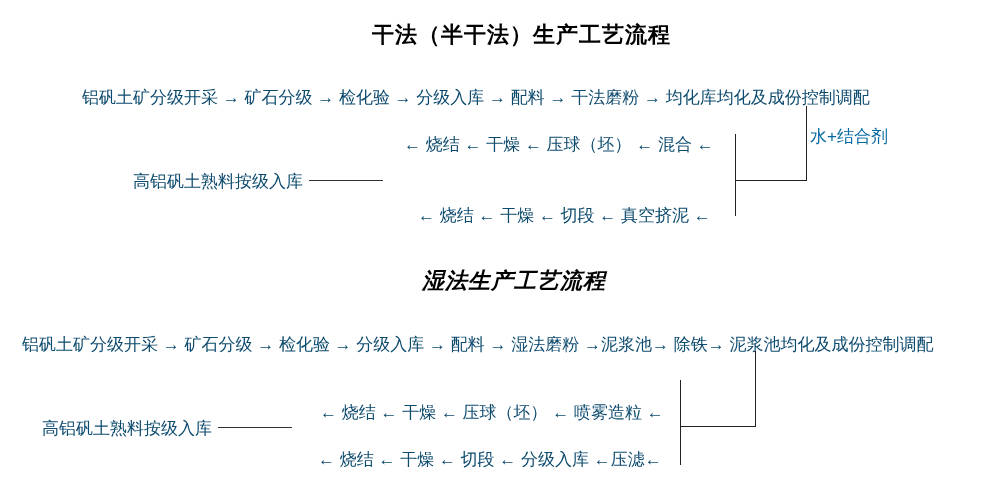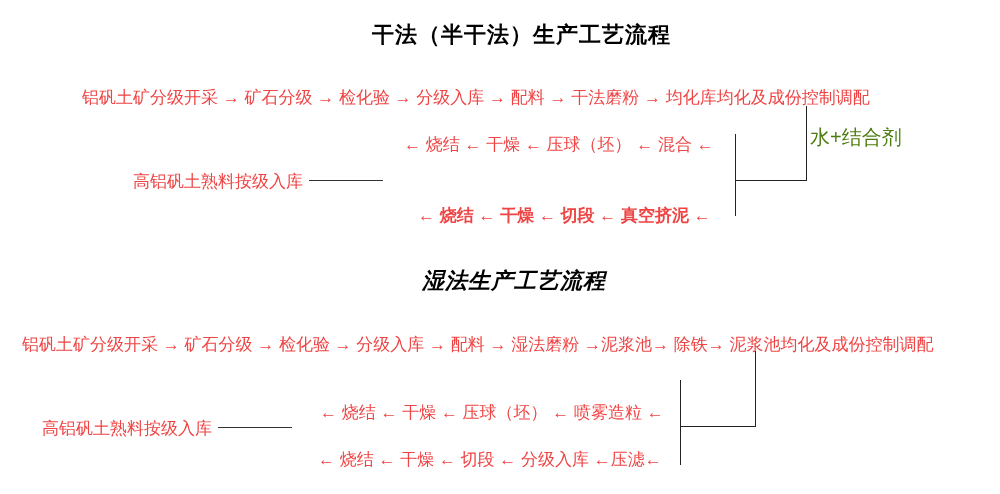--- a/index.html
+++ b/index.html
@@ -30,29 +30,29 @@
     color: #000000;
     white-space: nowrap;
     text-align: center;
   }
 
   .flow-row {
     position: absolute;
     font-size: 17px;
     line-height: 24px;
     white-space: nowrap;
-    color: #ef4444;
+    color: #0c4a6e;
   }
 
   .note-label {
     position: absolute;
-    font-size: 20px;
+    font-size: 17px;
     line-height: 22px;
     white-space: nowrap;
-    color: #4d7c0f;
+    color: #0369a1;
   }
 
   .vline {
     position: absolute;
     width: 0;
     border-left: 1.6px solid #222222;
   }
 
   .hline {
     position: absolute;
@@ -67,21 +67,21 @@
     margin-left: 6px;
     position: relative;
     top: -2px;
   }
 
   
   #dry-title       { left: 372px; top: 20px; }
   #dry-row-1       { left: 82px;  top: 86px; }
   #dry-row-2       { left: 404px; top: 133px; }
   #dry-row-3       { left: 133px; top: 170px; }
-  #dry-row-4       { left: 418px; top: 204px; font-weight: bold; }
+  #dry-row-4       { left: 418px; top: 204px; }
   #dry-water-note  { left: 810px; top: 126px; }
 
   #dry-conn-right-v { left: 806px; top: 106px;  height: 75px; }
   #dry-conn-h       { left: 735px; top: 180px;  width: 72px; }
   #dry-conn-left-v  { left: 735px; top: 134px;  height: 82px; }
 
   
   #wet-title       { left: 422px; top: 266px; font-style: italic; }
   #wet-row-1       { left: 22px;  top: 333px; }
   #wet-row-2       { left: 320px; top: 377px; margin-top: 24px; }

